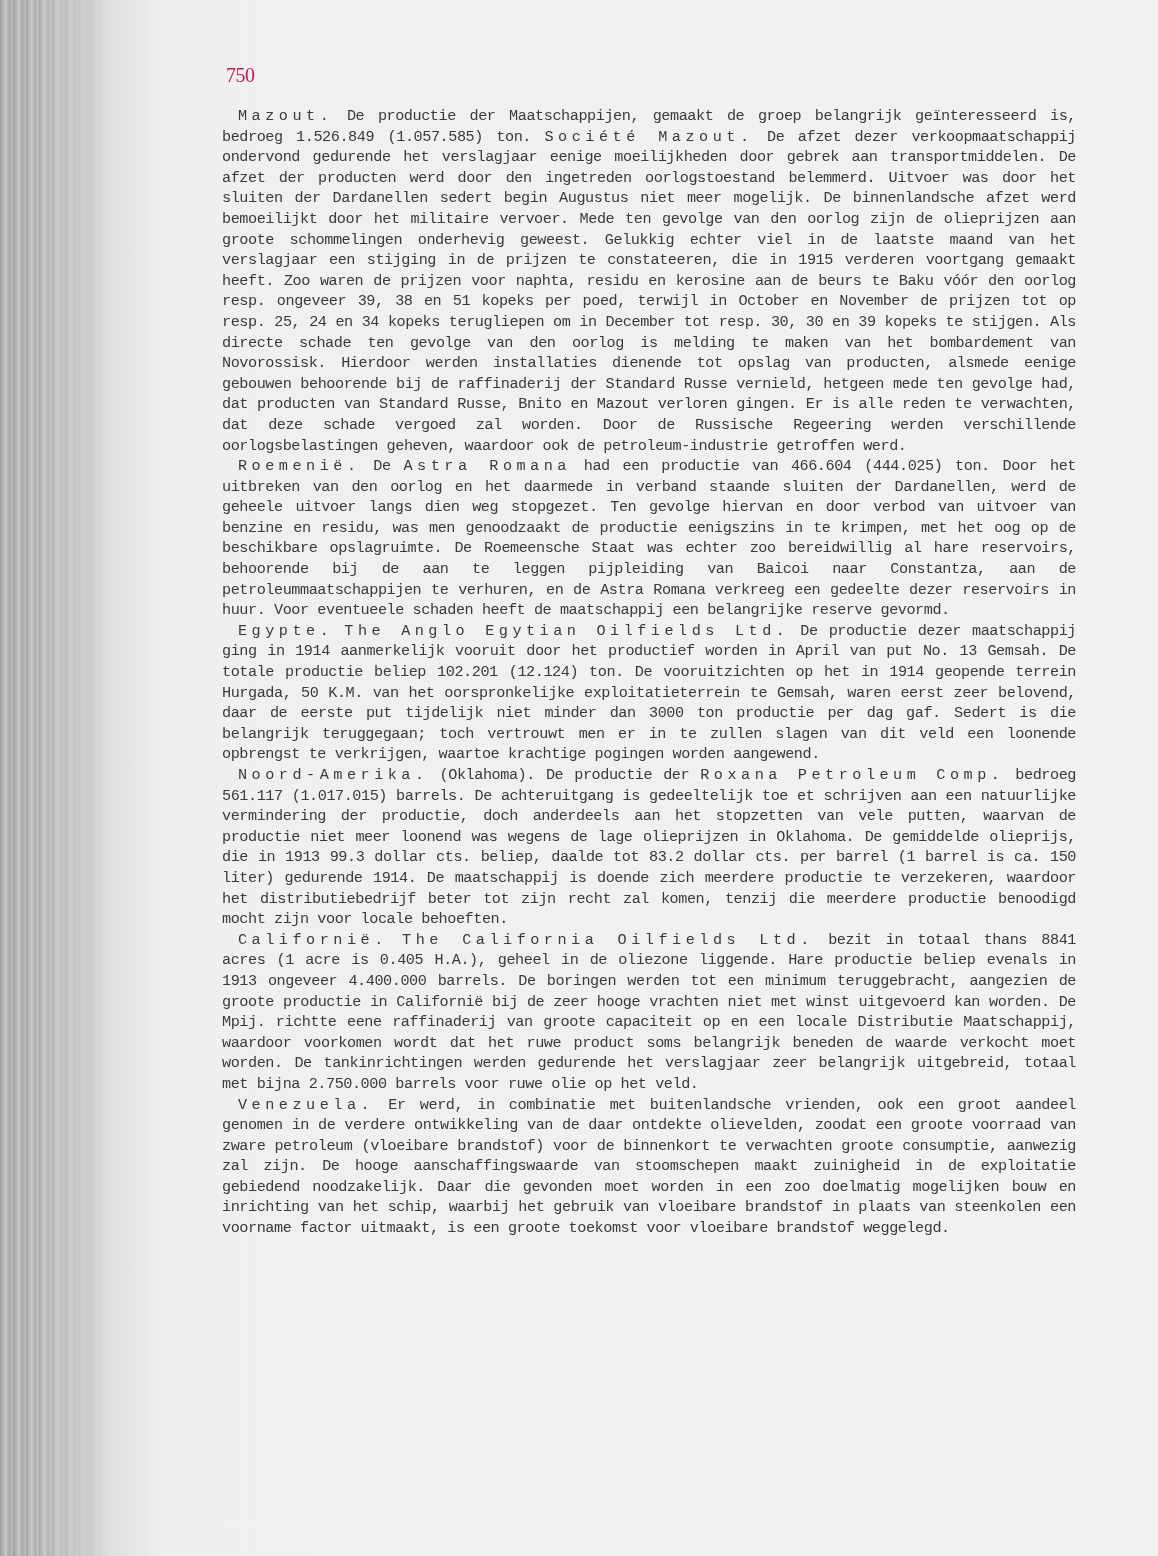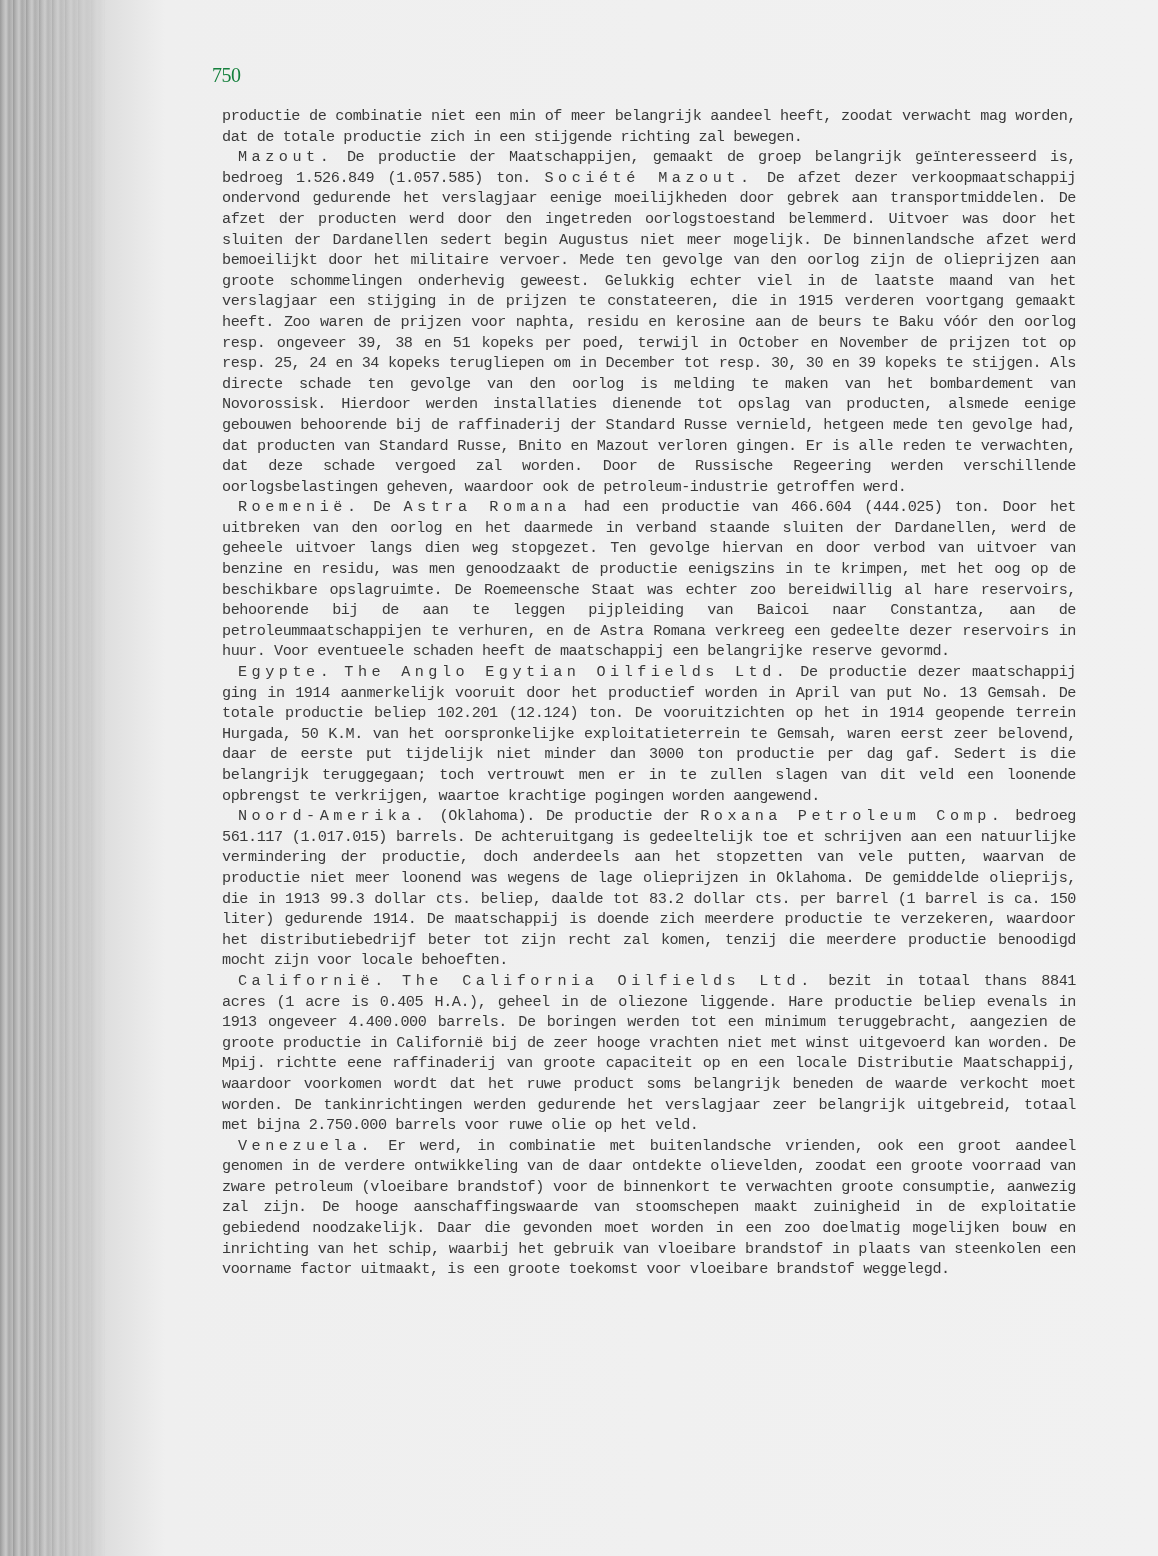--- a/index.html
+++ b/index.html
@@ -32,25 +32,25 @@
     }
     .page {
       position: absolute;
       left: 105px; top: 0;
       width: 1053px;
       height: 1556px;
       background: linear-gradient(90deg, #dedede 0px, #efefef 60px, #f1f1f1 100%);
     }
     .header {
       position: absolute;
-      left: 212px;
+      left: 226px;
       top: 64px;
       width: 850px;
       height: 30px;
-      color: #15803d;
+      color: #be185d;
     }
     .page-number {
       position: absolute;
       left: 0;
       top: 0;
       font-family: "Liberation Serif", serif;
       font-size: 20px;
       letter-spacing: -0.5px;
     }
     .running-head {
@@ -91,23 +91,20 @@
 
 <div class="spine"></div>
 <div class="page-edge"></div>
 <div class="page"></div>
 
 <div class="header">
   <span class="page-number">750</span>
 </div>
 
 <div class="body-text">
-  <p class="para first">
-    <span>productie de combinatie niet een min of meer belangrijk aandeel heeft, zoodat verwacht mag worden, dat de totale productie zich in een stijgende richting zal bewegen.</span>
-  </p>
   <p class="para">
     <span class="spaced">Mazout.</span><span> De productie der Maatschappijen, gemaakt de groep belangrijk geïnteresseerd is, bedroeg 1.526.849 (1.057.585) ton.</span>
     <span class="spaced">Société Mazout.</span><span> De afzet dezer verkoopmaatschappij ondervond gedurende het verslagjaar eenige moeilijkheden door gebrek aan transportmiddelen. De afzet der producten werd door den ingetreden oorlogstoestand belemmerd. Uitvoer was door het sluiten der Dardanellen sedert begin Augustus niet meer mogelijk. De binnenlandsche afzet werd bemoeilijkt door het militaire vervoer. Mede ten gevolge van den oorlog zijn de olieprijzen aan groote schommelingen onderhevig geweest. Gelukkig echter viel in de laatste maand van het verslagjaar een stijging in de prijzen te constateeren, die in 1915 verderen voortgang gemaakt heeft. Zoo waren de prijzen voor naphta, residu en kerosine aan de beurs te Baku vóór den oorlog resp. ongeveer 39, 38 en 51 kopeks per poed, terwijl in October en November de prijzen tot op resp. 25, 24 en 34 kopeks terugliepen om in December tot resp. 30, 30 en 39 kopeks te stijgen. Als directe schade ten gevolge van den oorlog is melding te maken van het bombardement van Novorossisk. Hierdoor werden installaties dienende tot opslag van producten, alsmede eenige gebouwen behoorende bij de raffinaderij der Standard Russe vernield, hetgeen mede ten gevolge had, dat producten van Standard Russe, Bnito en Mazout verloren gingen. Er is alle reden te verwachten, dat deze schade vergoed zal worden. Door de Russische Regeering werden verschillende oorlogsbelastingen geheven, waardoor ook de petroleum-industrie getroffen werd.</span>
   </p>
   <p class="para">
     <span class="spaced">Roemenië.</span><span> De </span><span class="spaced">Astra Romana</span><span> had een productie van 466.604 (444.025) ton. Door het uitbreken van den oorlog en het daarmede in verband staande sluiten der Dardanellen, werd de geheele uitvoer langs dien weg stopgezet. Ten gevolge hiervan en door verbod van uitvoer van benzine en residu, was men genoodzaakt de productie eenigszins in te krimpen, met het oog op de beschikbare opslagruimte. De Roemeensche Staat was echter zoo bereidwillig al hare reservoirs, behoorende bij de aan te leggen pijpleiding van Baicoi naar Constantza, aan de petroleummaatschappijen te verhuren, en de Astra Romana verkreeg een gedeelte dezer reservoirs in huur. Voor eventueele schaden heeft de maatschappij een belangrijke reserve gevormd.</span>
   </p>
   <p class="para">
     <span class="spaced">Egypte.</span><span> </span><span class="spaced">The Anglo Egytian Oilfields Ltd.</span><span> De productie dezer maatschappij ging in 1914 aanmerkelijk vooruit door het productief worden in April van put No. 13 Gemsah. De totale productie beliep 102.201 (12.124) ton. De vooruitzichten op het in 1914 geopende terrein Hurgada, 50 K.M. van het oorspronkelijke exploitatieterrein te Gemsah, waren eerst zeer belovend, daar de eerste put tijdelijk niet minder dan 3000 ton productie per dag gaf. Sedert is die belangrijk teruggegaan; toch vertrouwt men er in te zullen slagen van dit veld een loonende opbrengst te verkrijgen, waartoe krachtige pogingen worden aangewend.</span>
   </p>

